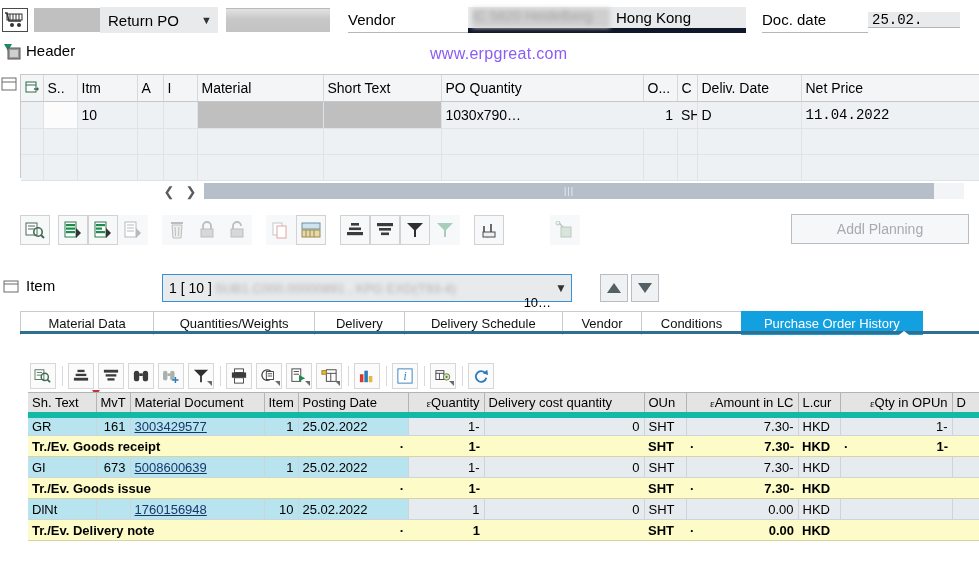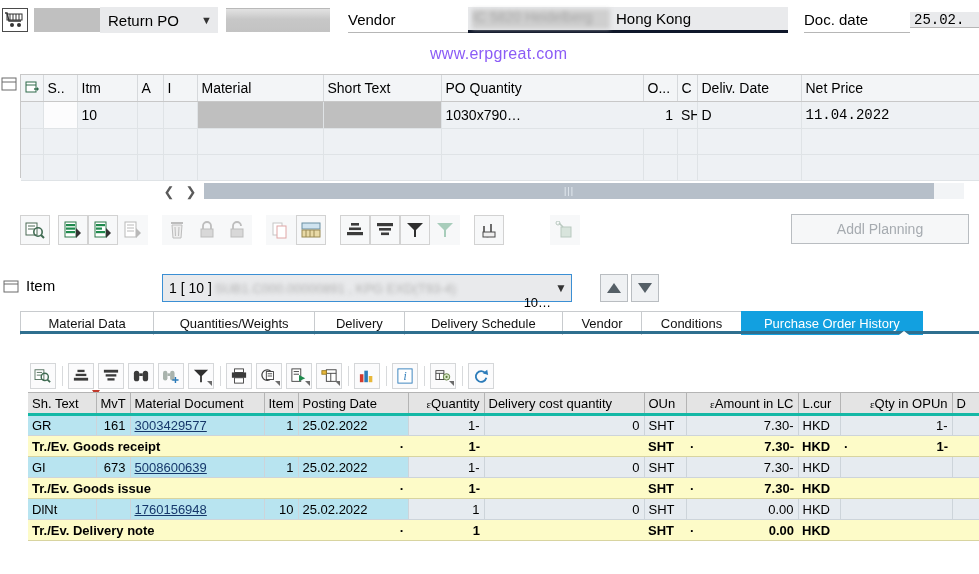--- a/index.html
+++ b/index.html
@@ -38,23 +38,23 @@
     width:104px; height:24px; margin-left:8px; flex:0 0 auto;
     background:linear-gradient(180deg,#e2e2e2 0%, #c7c7c7 45%, #c3c3c3 100%);
     border-top:1px solid #b9b9b9;
     filter: blur(0.6px);
   }
   .lbl-vendor {
     margin-left:18px; font-size:15px; width:120px; flex:0 0 auto;
     border-bottom:1px solid #b6b6b6; height:26px; line-height:26px;
   }
   .vendbox {
-    width:320px; height:26px; flex:0 0 auto;
+    width:278px; height:26px; flex:0 0 auto;
     background:#e9eaec; display:flex; align-items:center;
-    border-bottom:3px solid #0f172a;
+    border-bottom:5px solid #0f172a;
   }
   .vendbox .blurtxt {
     width:138px; height:20px; margin-left:4px;
     color:#a8a8a8; font-size:14px; filter:blur(2.2px);
     background:#cfcfcf; overflow:hidden; white-space:nowrap;
   }
   .vendbox .vtxt { font-size:15px; margin-left:6px; }
   .lbl-doc {
     margin-left:16px; font-size:15px; width:106px; flex:0 0 auto;
     border-bottom:1px solid #b6b6b6; height:26px; line-height:26px;
@@ -190,21 +190,21 @@
     position:absolute; bottom:2px; right:1px; width:0;height:0;
     border-left:5px solid transparent; border-top:5px solid #6b6b6b;
   }
 
   
   .histwrap { position:absolute; left:28px; top:392px; width:951px; }
   table.hist { border-collapse:collapse; table-layout:fixed; width:951px; }
   table.hist th {
     background:#e4e4e4; font-weight:normal; font-size:13px;
     text-align:left; padding:1px 4px; height:22px;
-    border-right:1px solid #b4b4b4; border-bottom:3px solid #14b8a6;
+    border-right:1px solid #b4b4b4; border-bottom:6px solid #14b8a6;
     border-top:1px solid #b4b4b4;
     white-space:nowrap; overflow:hidden;
   }
   table.hist th.r { text-align:right; }
   table.hist td {
     font-size:13px; height:21px; padding:1px 4px;
     border-right:1px solid #cdd4da; border-bottom:1px solid #cdd4da;
     white-space:nowrap; overflow:hidden;
   }
   table.hist td.r { text-align:right; }
@@ -250,20 +250,30 @@
     <div class="blurfield"></div>
     <div class="lbl-vendor">Vendor</div>
     <div class="vendbox">
       <span class="blurtxt">IC  5820 Heidelberg</span>
       <span class="vtxt">Hong Kong</span>
     </div>
     <div class="lbl-doc">Doc. date</div>
     <div class="docbox">25.02.</div>
   </div>
 
+  <div class="hdr2">
+    <div class="ic">
+      <svg width="22" height="20" viewBox="0 0 22 20">
+        <polygon points="2,2 10,2 6,9" fill="#1f8a5f"></polygon>
+        <rect x="6" y="6" width="12" height="11" fill="#9a9a9a" stroke="#555"></rect>
+        <rect x="8" y="8" width="8" height="7" fill="#cfcfcf"></rect>
+      </svg>
+    </div>
+    <div class="htxt">Header</div>
+  </div>
   <div class="wm">www.erpgreat.com</div>
 
   <div class="leftcol-ic">
     <svg width="20" height="26" viewBox="0 0 20 26">
       <rect x="2" y="4" width="14" height="12" fill="#fff" stroke="#6b6b6b"></rect>
       <line x1="2" y1="8" x2="16" y2="8" stroke="#6b6b6b"></line>
     </svg>
   </div>
 
   <div class="gridwrap">

